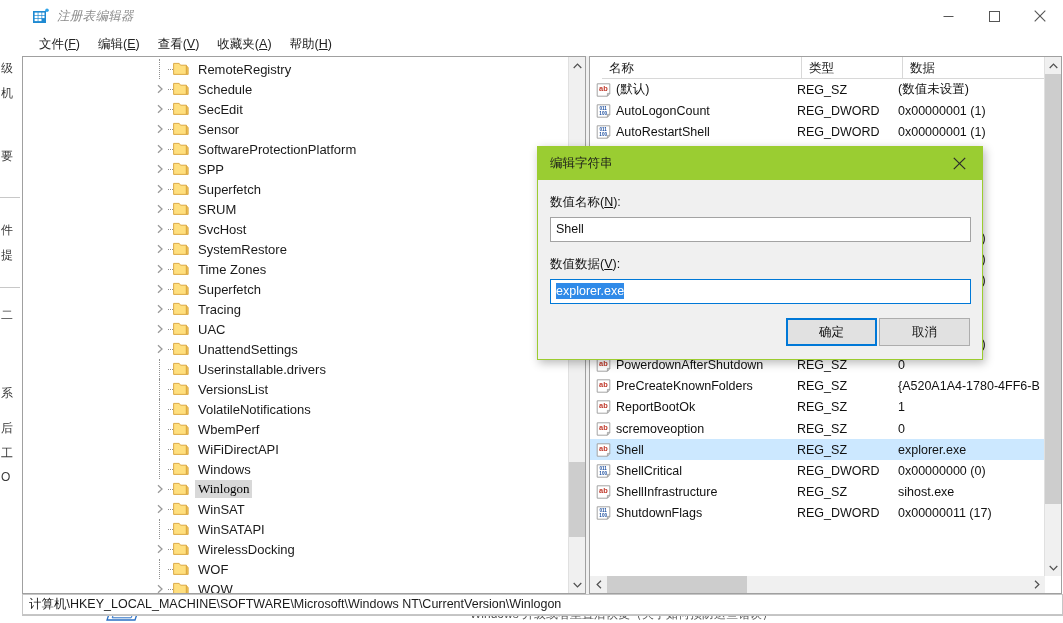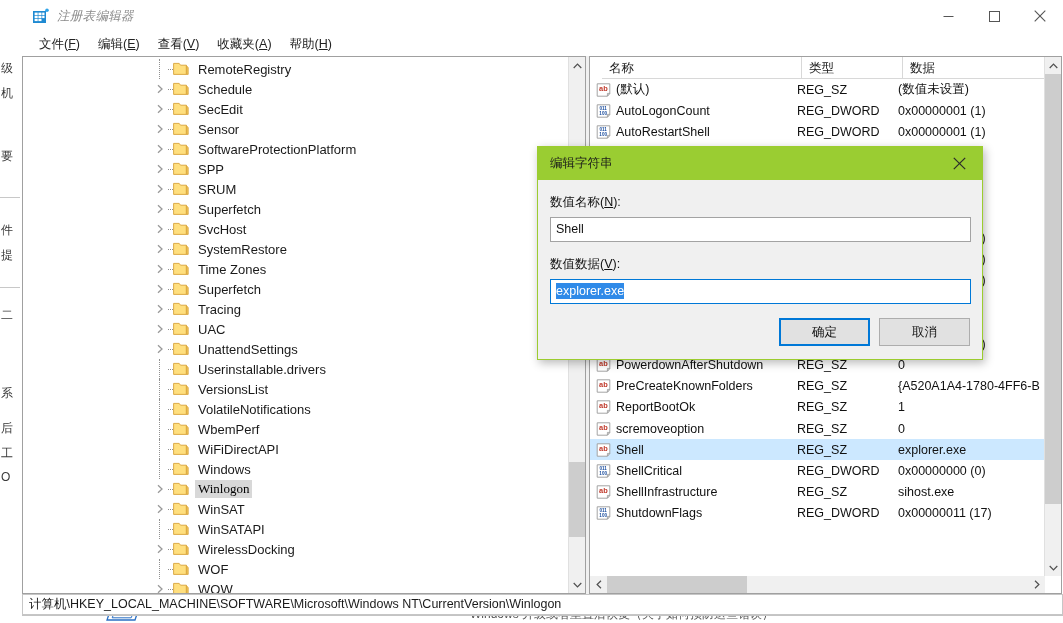--- a/index.html
+++ b/index.html
@@ -304,21 +304,21 @@
     outline: none;
     font-family: "Liberation Sans", sans-serif;
   }
   .dlg-input.focused { border: 1px solid #0078d7; }
   .dlg-input .seltext {
     background: #2f8ae8; color: #ffffff;
     padding: 1px 0;
   }
   .dlg-btns {
     display: flex; justify-content: flex-end;
-    gap: 9px; margin-top: 6px;
+    gap: 2px; margin-top: 6px;
   }
   .dbtn {
     width: 91px; height: 28px;
     background: #e1e1e1;
     border: 1px solid #adadad;
     font-size: 12.5px; color: #111;
     display: flex; align-items: center; justify-content: center;
     cursor: default;
     font-family: "Liberation Sans", sans-serif;
   }
@@ -474,32 +474,32 @@
             </div>
             <div class="tnode">
               <span class="chev"><svg width="12" height="12" viewBox="0 0 12 12">
                   <path d="M4 2.2 L8 6 L4 9.8" fill="none" stroke="#9a9a9a" stroke-width="1.3"></path>
                 </svg></span>
               <span class="dots"></span>
               <span class="folder"><svg width="16" height="14" viewBox="0 0 16 14">
                   <path d="M0.6 1.4 L6.2 1.4 L7.5 3.2 L13.4 3.2 L13.4 12.4 L0.6 12.4 Z" fill="#ffdf7e" stroke="#d8a33a" stroke-width="0.9"></path>
                   <path d="M13.4 3.8 L15.2 5.4 L15.2 12.4 L13.4 12.4 Z" fill="#f0c35a" stroke="#d8a33a" stroke-width="0.8"></path>
                 </svg></span>
+              <span class="tlabel">Superfetch</span>
+            </div>
+            <div class="tnode">
+              <span class="chev"><svg width="12" height="12" viewBox="0 0 12 12">
+                  <path d="M4 2.2 L8 6 L4 9.8" fill="none" stroke="#9a9a9a" stroke-width="1.3"></path>
+                </svg></span>
+              <span class="dots"></span>
+              <span class="folder"><svg width="16" height="14" viewBox="0 0 16 14">
+                  <path d="M0.6 1.4 L6.2 1.4 L7.5 3.2 L13.4 3.2 L13.4 12.4 L0.6 12.4 Z" fill="#ffdf7e" stroke="#d8a33a" stroke-width="0.9"></path>
+                  <path d="M13.4 3.8 L15.2 5.4 L15.2 12.4 L13.4 12.4 Z" fill="#f0c35a" stroke="#d8a33a" stroke-width="0.8"></path>
+                </svg></span>
               <span class="tlabel">SRUM</span>
-            </div>
-            <div class="tnode">
-              <span class="chev"><svg width="12" height="12" viewBox="0 0 12 12">
-                  <path d="M4 2.2 L8 6 L4 9.8" fill="none" stroke="#9a9a9a" stroke-width="1.3"></path>
-                </svg></span>
-              <span class="dots"></span>
-              <span class="folder"><svg width="16" height="14" viewBox="0 0 16 14">
-                  <path d="M0.6 1.4 L6.2 1.4 L7.5 3.2 L13.4 3.2 L13.4 12.4 L0.6 12.4 Z" fill="#ffdf7e" stroke="#d8a33a" stroke-width="0.9"></path>
-                  <path d="M13.4 3.8 L15.2 5.4 L15.2 12.4 L13.4 12.4 Z" fill="#f0c35a" stroke="#d8a33a" stroke-width="0.8"></path>
-                </svg></span>
-              <span class="tlabel">Superfetch</span>
             </div>
             <div class="tnode">
               <span class="chev"><svg width="12" height="12" viewBox="0 0 12 12">
                   <path d="M4 2.2 L8 6 L4 9.8" fill="none" stroke="#9a9a9a" stroke-width="1.3"></path>
                 </svg></span>
               <span class="dots"></span>
               <span class="folder"><svg width="16" height="14" viewBox="0 0 16 14">
                   <path d="M0.6 1.4 L6.2 1.4 L7.5 3.2 L13.4 3.2 L13.4 12.4 L0.6 12.4 Z" fill="#ffdf7e" stroke="#d8a33a" stroke-width="0.9"></path>
                   <path d="M13.4 3.8 L15.2 5.4 L15.2 12.4 L13.4 12.4 Z" fill="#f0c35a" stroke="#d8a33a" stroke-width="0.8"></path>
                 </svg></span>

